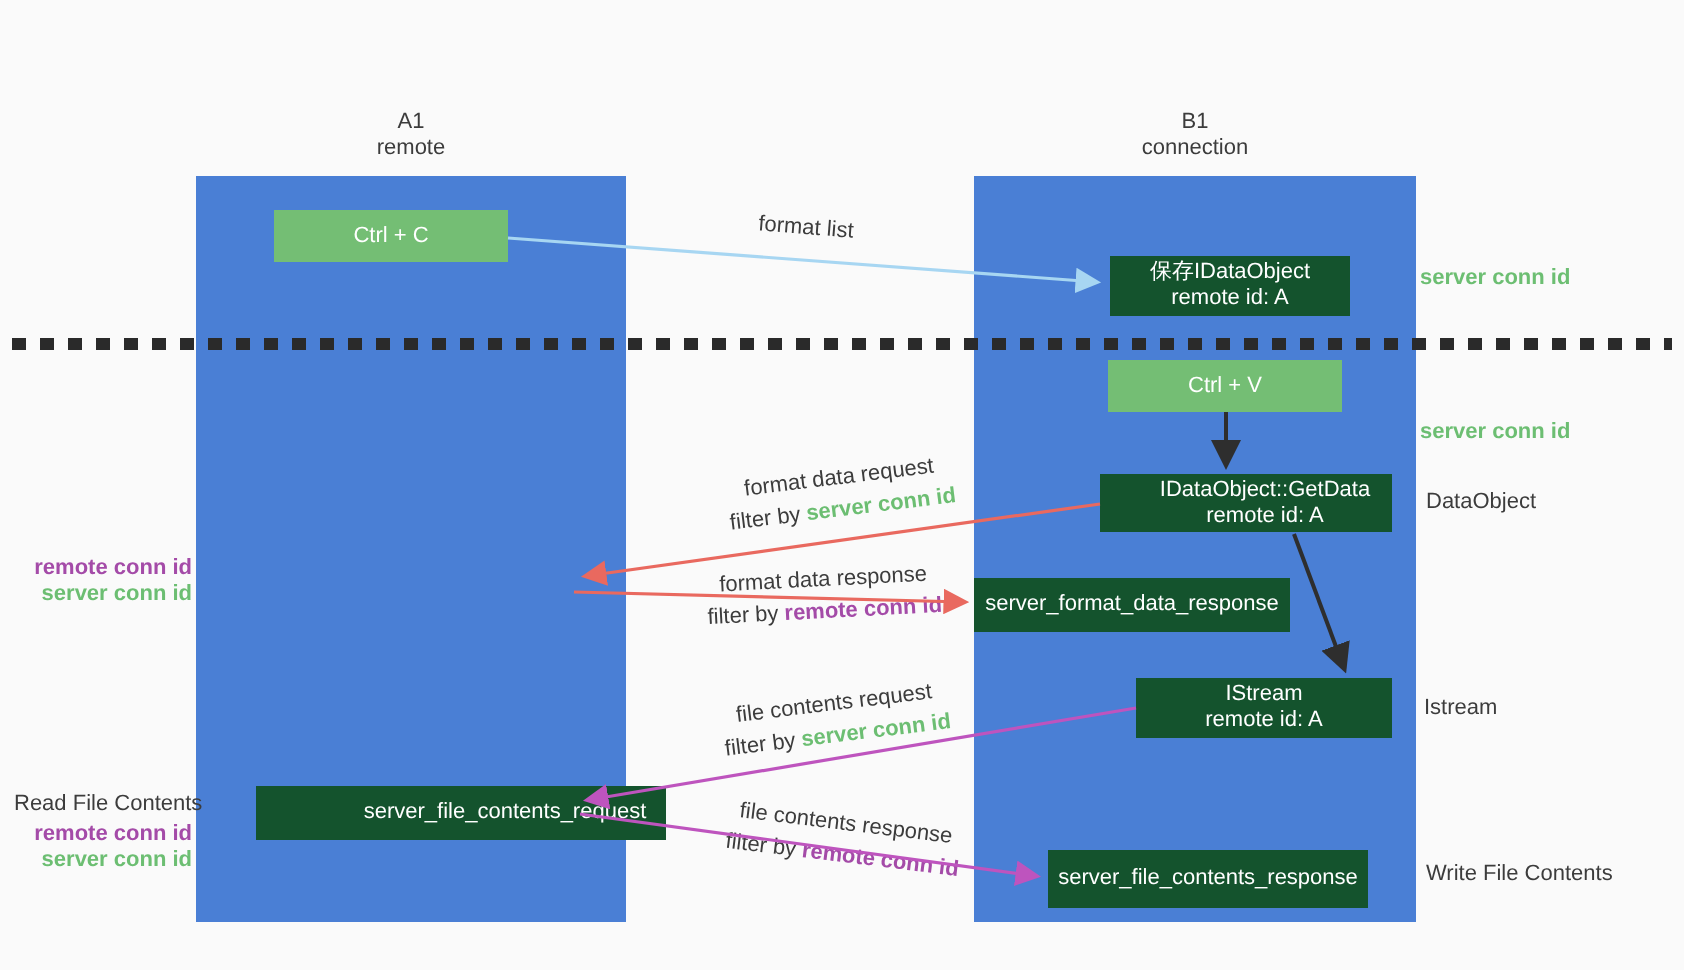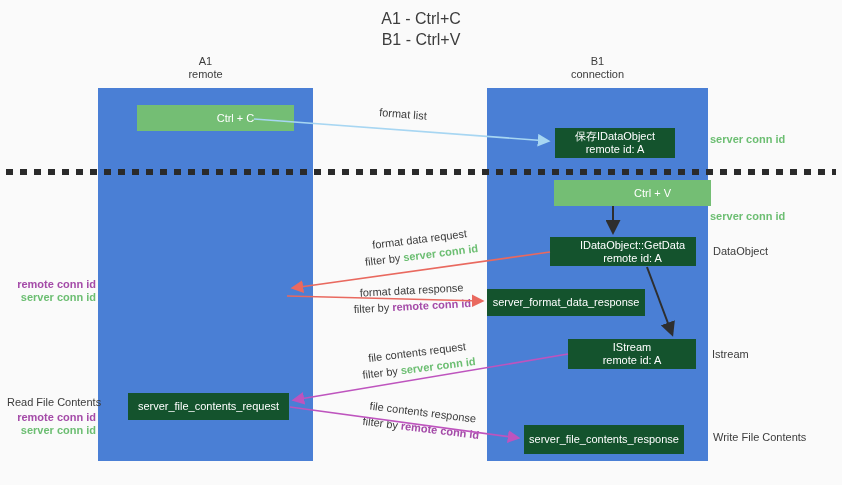--- a/index.html
+++ b/index.html
@@ -18,39 +18,35 @@
   .lane{position:absolute;top:88px;height:373px;background:#4a7fd5;}
   .divider{
     position:absolute;left:6px;top:169px;width:830px;height:6px;z-index:3;
     background:repeating-linear-gradient(90deg,#2a2a2a 0 7px,transparent 7px 14px);
   }
   .box{
     position:absolute;z-index:4;display:flex;flex-direction:column;
     align-items:center;justify-content:center;color:#fff;font-size:11px;
     line-height:13px;text-align:center;white-space:nowrap;
   }
-  .green{background:#74be74;padding-left:40px;}
+  .green{background:#74be74;}
   .orange{background:#14532d;}
   .side-label{position:absolute;font-size:11px;line-height:13px;color:#3c3c3c;white-space:nowrap;z-index:4;}
   .lbl-green{color:#6cbe72;font-weight:bold;}
   .lbl-purple{color:#a44ba8;font-weight:bold;}
   .left-ids{position:absolute;text-align:right;font-size:11px;line-height:13px;white-space:nowrap;z-index:4;}
   .anno{position:absolute;z-index:5;text-align:center;font-size:11px;line-height:16px;color:#3c3c3c;white-space:nowrap;}
   .anno .pfx{margin-right:3px;}
   .arrows{position:absolute;left:0;top:0;width:842px;height:485px;z-index:6;pointer-events:none;}
 </style>
 </head>
 <body>
 
 <div class="stage">
 
-  <div class="title">
-    <div>A1 - Ctrl+C</div>
-    <div>B1 - Ctrl+V</div>
-  </div>
 
   <div class="col-header" style="left:98px;width:215px;">
     <div>A1</div>
     <div>remote</div>
   </div>
   <div class="col-header" style="left:487px;width:221px;">
     <div>B1</div>
     <div>connection</div>
   </div>
 
@@ -80,21 +76,21 @@
 
   <div class="box orange" style="left:487px;top:289px;width:158px;height:27px;">
     <div>server_format_data_response</div>
   </div>
 
   <div class="box orange" style="left:568px;top:339px;width:128px;height:30px;">
     <div>IStream</div>
     <div>remote id: A</div>
   </div>
 
-  <div class="box orange" style="left:128px;top:393px;width:161px;height:27px;">
+  <div class="box orange" style="left:128px;top:393px;width:161px;height:27px;padding-left:44px;">
     <div>server_file_contents_request</div>
   </div>
 
   <div class="box orange" style="left:524px;top:425px;width:160px;height:29px;">
     <div>server_file_contents_response</div>
   </div>
 
   <div class="side-label lbl-green" style="left:710px;top:133px;">server conn id</div>
   <div class="side-label lbl-green" style="left:710px;top:210px;">server conn id</div>
   <div class="side-label" style="left:713px;top:245px;">DataObject</div>

